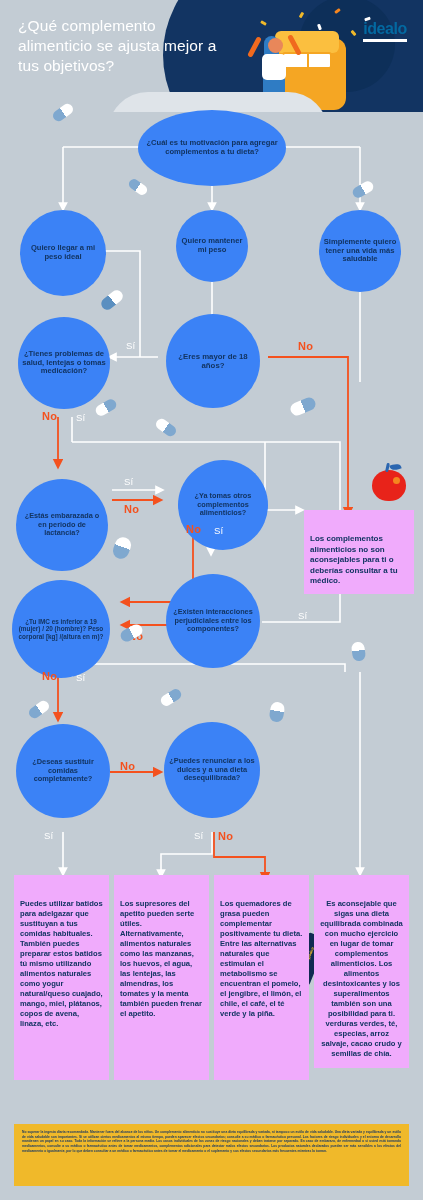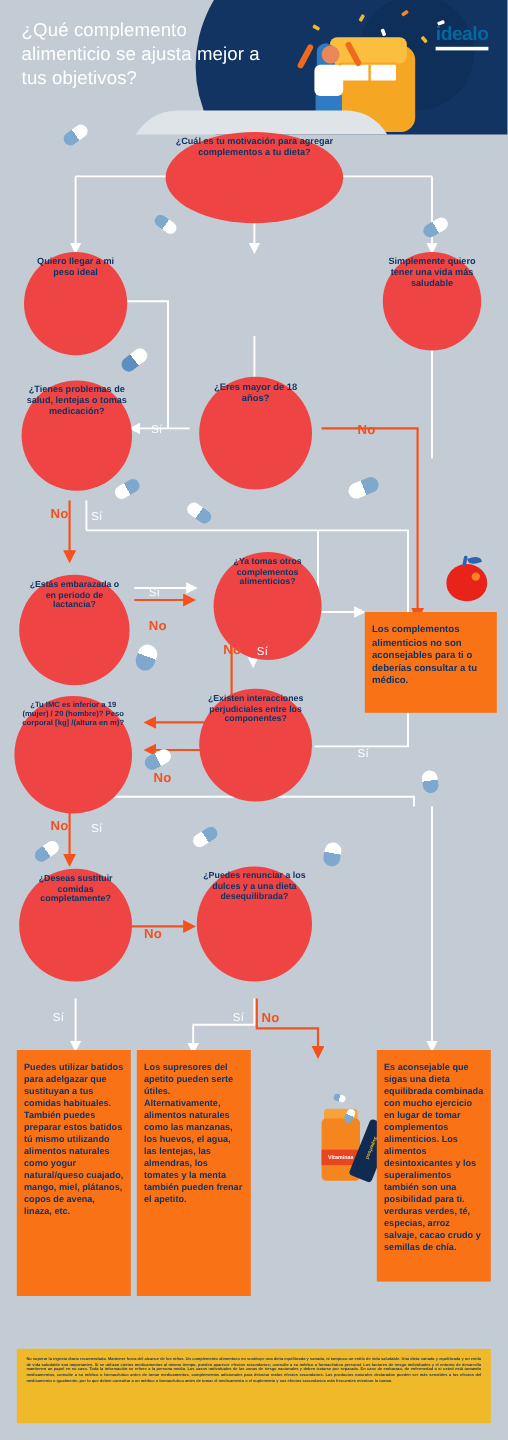--- a/index.html
+++ b/index.html
@@ -77,35 +77,35 @@
   }
   .arm.l { left:252px; top:36px; transform: rotate(28deg); }
   .arm.r { left:292px; top:34px; transform: rotate(-28deg); }
   .confetti { position:absolute; width:3px; height:6px; border-radius:1px; }
 
   
   .chart { position:absolute; left:0; top:112px; width:423px; height:1000px; }
   svg.lines { position:absolute; left:0; top:0; width:423px; height:1000px; }
 
   .node {
-    position:absolute; background:#ef4444; border-radius:50%;
-    display:flex; align-items:flex-start; justify-content:center; text-align:center;
+    position:absolute; background:#3b82f6; border-radius:50%;
+    display:flex; align-items:center; justify-content:center; text-align:center;
     color:#123462; font-weight:600; padding:4px;
   }
   .node-txt { display:block; line-height:1.18; }
 
   .lbl {
-    position:absolute; font-weight:bold; font-size:9.5px; letter-spacing:.2px;margin-top:13px;
+    position:absolute; font-weight:bold; font-size:9.5px; letter-spacing:.2px;
   }
   .lbl.no { color:#f4511e; }
   .lbl.si { color:#ffffff; font-weight:500; }
 
   .result {
-    position:absolute; background:#f97316; color:#123462;
-    font-size:7.6px; line-height:1.32; padding:10px 6px; font-weight:600;
+    position:absolute; background:#f0abfc; color:#123462;
+    font-size:7.6px; line-height:1.32; padding:24px 6px; font-weight:600;
   }
 
   
   .pill { position:absolute; border-radius:8px; }
 
   
   .apple {
     position:absolute; width:34px; height:31px; background:#e8231a; border-radius:50% 50% 48% 48%;
   }
   .apple::before{
@@ -237,20 +237,23 @@
     </svg>
 
     <div class="node" style="left:138px;top:-2px;width:148px;height:76px;font-size:7.6px;">
       <span class="node-txt">¿Cuál es tu motivación para agregar complementos a tu dieta?</span>
     </div>
 
     <div class="node" style="left:20px;top:98px;width:86px;height:86px;font-size:7.6px;">
       <span class="node-txt">Quiero llegar a mi peso ideal</span>
     </div>
 
+    <div class="node" style="left:176px;top:98px;width:72px;height:72px;font-size:7.6px;">
+      <span class="node-txt">Quiero mantener mi peso</span>
+    </div>
 
     <div class="node" style="left:319px;top:98px;width:82px;height:82px;font-size:7.6px;">
       <span class="node-txt">Simplemente quiero tener una vida más saludable</span>
     </div>
 
     <div class="node" style="left:18px;top:205px;width:92px;height:92px;font-size:7.6px;">
       <span class="node-txt">¿Tienes problemas de salud, lentejas o tomas medicación?</span>
     </div>
 
     <div class="node" style="left:166px;top:202px;width:94px;height:94px;font-size:7.8px;">
@@ -338,21 +341,24 @@
     <div class="pill" style="left:28px;top:592px;width:22px;height:11px;transform:rotate(-35deg);background:linear-gradient(90deg,#7fa8cf 50%,#ffffff 50%);"></div>
     <div class="pill" style="left:278px;top:800px;width:10px;height:6px;transform:rotate(15deg);background:linear-gradient(90deg,#7fa8cf 50%,#ffffff 50%);"></div>
     <div class="pill" style="left:288px;top:812px;width:7px;height:12px;transform:rotate(25deg);background:linear-gradient(180deg,#ffffff 45%,#7fa8cf 45%);"></div>
 
     <div class="result" style="left:14px;top:763px;width:95px;height:205px;">
       <span>Puedes utilizar batidos para adelgazar que sustituyan a tus comidas habituales. También puedes preparar estos batidos tú mismo utilizando alimentos naturales como yogur natural/queso cuajado, mango, miel, plátanos, copos de avena, linaza, etc.</span>
     </div>
     <div class="result" style="left:114px;top:763px;width:95px;height:205px;">
       <span>Los supresores del apetito pueden serte útiles. Alternativamente, alimentos naturales como las manzanas, los huevos, el agua, las lentejas, las almendras, los tomates y la menta también pueden frenar el apetito.</span>
     </div>
-    <div class="result" style="left:314px;top:763px;width:95px;height:193px;">
+    <div class="result" style="left:214px;top:763px;width:95px;height:205px;">
+      <span>Los quemadores de grasa pueden complementar positivamente tu dieta. Entre las alternativas naturales que estimulan el metabolismo se encuentran el pomelo, el jengibre, el limón, el chile, el café, el té verde y la piña.</span>
+    </div>
+    <div class="result" style="left:314px;top:763px;width:95px;height:193px;text-align:center;">
       <span>Es aconsejable que sigas una dieta equilibrada combinada con mucho ejercicio en lugar de tomar complementos alimenticios. Los alimentos desintoxicantes y los superalimentos también son una posibilidad para ti. verduras verdes, té, especias, arroz salvaje, cacao crudo y semillas de chía.</span>
     </div>
 
   </div>
 
   <div class="footer-strip"></div>
   <div class="disclaimer">No superar la ingesta diaria recomendada. Mantener fuera del alcance de los niños. Un complemento alimenticio no sustituye una dieta equilibrada y variada, ni tampoco un estilo de vida saludable. Una dieta variada y equilibrada y un estilo de vida saludable son importantes. Si se utilizan ciertos medicamentos al mismo tiempo, pueden aparecer efectos secundarios; consulte a su médico o farmacéutico personal. Los factores de riesgo individuales y el entorno de desarrollo mantienen un papel en su caso. Toda la información se refiere a la persona media. Los casos individuales de las zonas de riesgo nacionales y deben tratarse por separado. En caso de embarazo, de enfermedad o si usted está tomando medicamentos, consulte a su médico o farmacéutico antes de tomar medicamentos, complementos adicionales para detectar malos efectos secundarios. Los productos naturales declarados pueden ser más sensibles a los efectos del medicamento o igualmente, por lo que deben consultar a un médico o farmacéutico antes de tomar el medicamento o el suplemento y sus efectos secundarios más frecuentes mientras lo toman.</div>
 
 </div>
 

